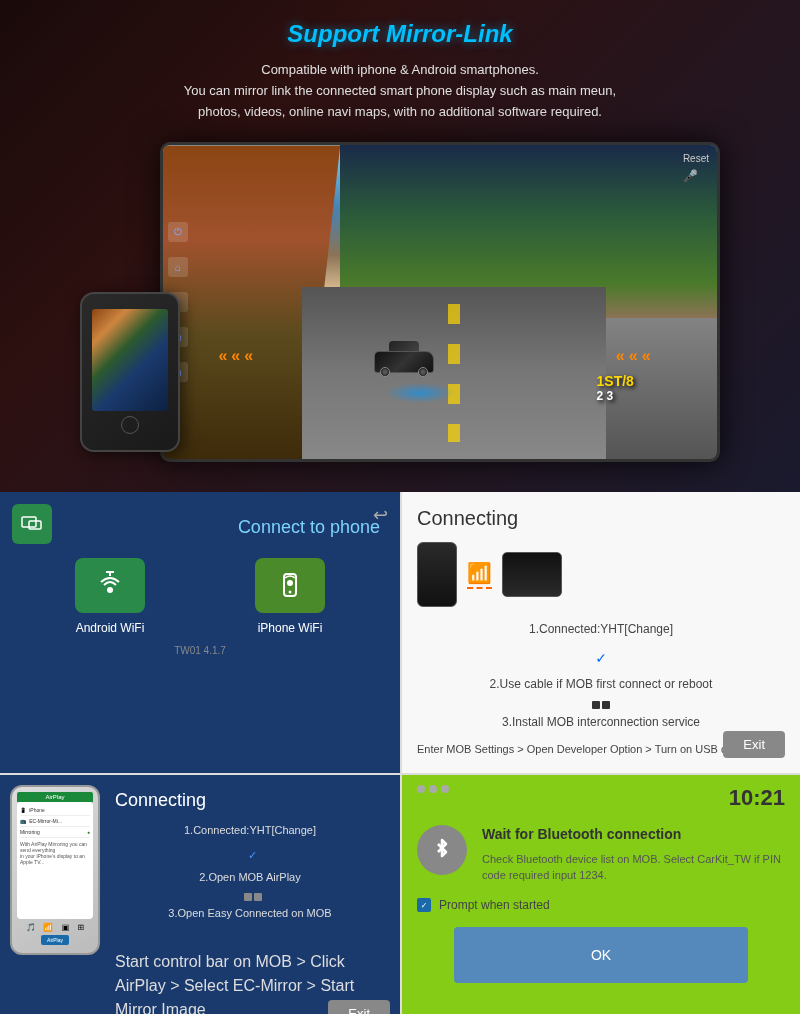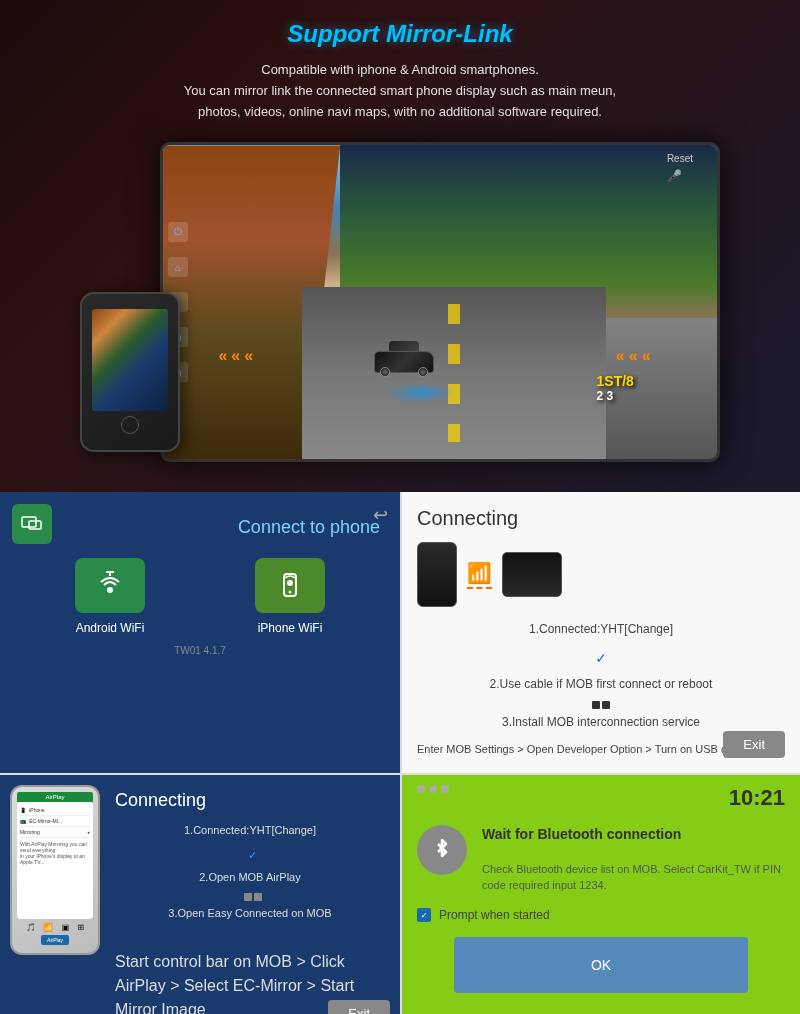--- a/index.html
+++ b/index.html
@@ -182,21 +182,21 @@
       display: flex;
       align-items: center;
       justify-content: center;
       color: #88aaff;
       font-size: 10px;
     }
 
     .stereo-top-right {
       position: absolute;
       top: 8px;
-      right: 24px;
+      right: 8px;
       color: #ccc;
       font-size: 10px;
     }
 
     
     .watermark {
       position: absolute;
       top: 50%;
       left: 50%;
       transform: translate(-50%, -50%) rotate(-10deg);
@@ -468,21 +468,21 @@
     .bt-title {
       font-size: 14px;
       color: #333;
       font-weight: bold;
       line-height: 1.4;
     }
 
     .bt-sub {
       font-size: 11px;
       color: #555;
-      margin-top: 18px;
+      margin-top: 8px;
       line-height: 1.4;
     }
 
     .bt-checkbox-row {
       display: flex;
       align-items: center;
       gap: 8px;
       margin-top: 10px;
       font-size: 12px;
       color: #444;

